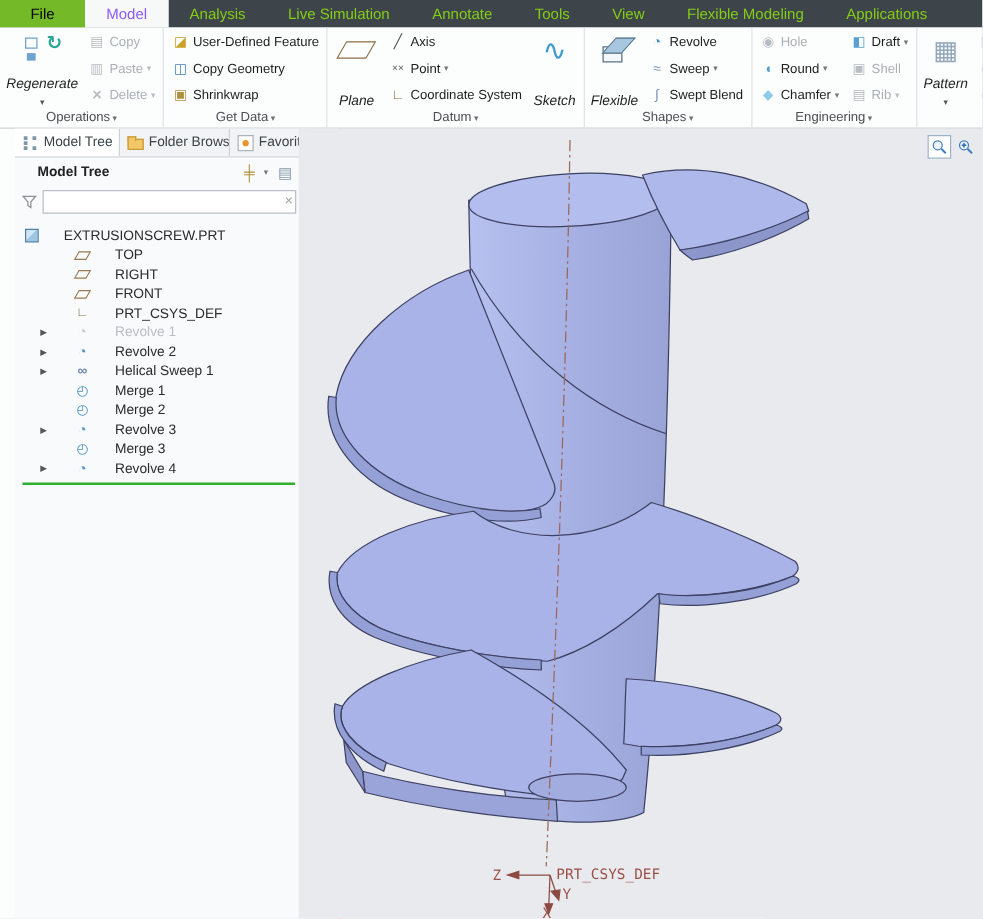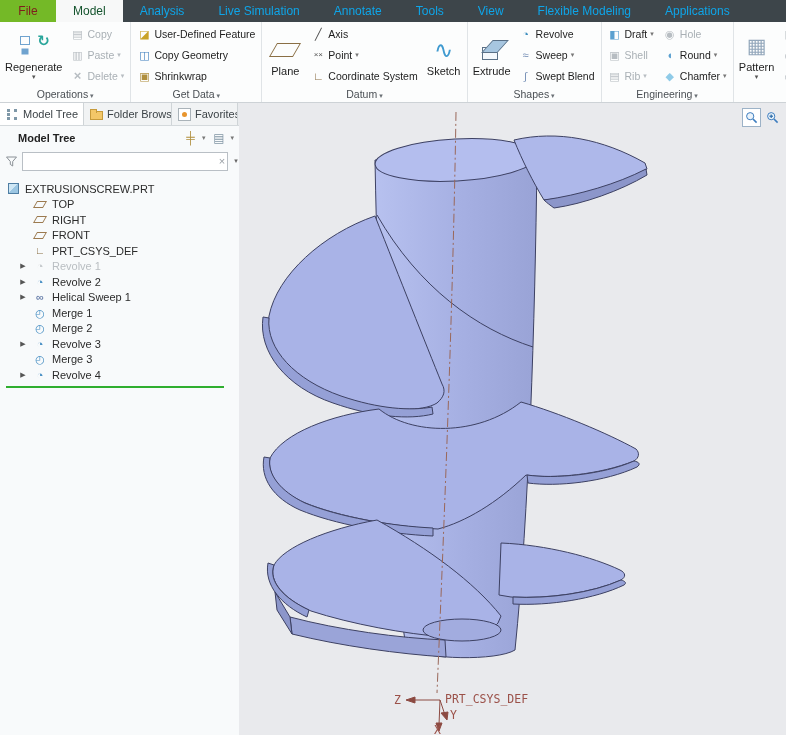--- a/index.html
+++ b/index.html
@@ -2,33 +2,33 @@
 <html><head>
 <meta charset="utf-8">
 <style>
   html,body{margin:0;padding:0;background:#dfe2e5;}
   *{box-sizing:border-box;}
   .app{position:relative;width:786px;height:735px;overflow:hidden;
        font-family:"Liberation Sans","DejaVu Sans",sans-serif;background:#fcfdfd;}
 
   
   .tabbar{position:absolute;left:0;top:0;width:786px;height:22px;background:#3d454a;display:flex;align-items:stretch;}
-  .file-tab{width:56px;background:#74b927;color:#7f1d1d;font-size:12px;display:flex;align-items:center;justify-content:center;}
+  .file-tab{width:68px;background:#74b927;color:#000000;font-size:12px;display:flex;align-items:center;justify-content:center;}
   .tab-strip{display:flex;flex:1;}
-  .tab{padding:0 17px;color:#0ea5e9;font-size:12px;line-height:22px;white-space:nowrap;cursor:default;}
-  .tab.active{background:#f7f8f8;color:#14532d;}
+  .tab{padding:0 17px;color:#84cc16;font-size:12px;line-height:22px;white-space:nowrap;cursor:default;}
+  .tab.active{background:#f7f8f8;color:#8b5cf6;}
 
   
   .ribbon{position:absolute;left:0;top:22px;width:786px;height:81px;background:#fcfdfd;
           border-bottom:1px solid #cdd2d6;display:flex;align-items:stretch;}
   .rgroup{display:flex;flex-direction:column;border-right:1px solid #e0e4e7;padding:1px 2px 0 2px;flex:none;}
   .rgroup-content{display:flex;flex:1;align-items:stretch;gap:1px;}
   .rgroup-label{text-align:center;font-size:10.5px;color:#4a4f54;height:15px;line-height:14px;white-space:nowrap;padding:0 6px;}
   .gdrop{font-size:7px;color:#6a7075;}
-  .rbig{display:flex;flex-direction:column;align-items:center;justify-content:center;padding:2px 3px 0 3px;min-width:42px;}
+  .rbig{display:flex;flex-direction:column;align-items:center;justify-content:space-between;padding:2px 3px 0 3px;min-width:42px;font-style:italic;}
   .rbig-label{font-size:11px;color:#1e1e1e;white-space:nowrap;line-height:12px;}
   .bdrop{font-size:7px;color:#555;line-height:8px;}
   .rstack{display:flex;flex-direction:column;justify-content:space-around;padding:1px 2px;}
   .rsmall{display:flex;align-items:center;gap:3px;font-size:10.5px;color:#1e1e1e;white-space:nowrap;height:18px;padding:0 2px;}
   .rsmall.disabled{color:#a9b0b5;}
   .sdrop{font-size:7px;color:#777;}
   .rsmall.disabled .sdrop{color:#b7bdc2;}
 
   .ricon{width:14px;height:14px;display:inline-flex;align-items:center;justify-content:center;font-size:11px;line-height:14px;flex:none;}
   .ricon[data-icon=copy]::before{content:"▤";color:#b7bdc2;}
@@ -58,21 +58,21 @@
   .bicon[data-icon=regenerate]::before{content:"";position:absolute;left:3px;top:5px;width:8px;height:7px;
       border:1.5px solid #6fa3cf;box-shadow:0 11px 0 -1.5px #6fa3cf;}
   .bicon[data-icon=regenerate]::after{content:"↻";position:absolute;right:1px;top:2px;font-size:15px;line-height:15px;color:#2aa69b;font-weight:bold;}
   .bicon[data-icon=plane]::before{content:"";width:22px;height:12px;border:1.5px solid #8a6f45;transform:skewX(-30deg);}
   .bicon[data-icon=sketch]::before{content:"∿";font-size:23px;color:#3f9ad0;}
   .bicon[data-icon=extrude-big]::before{content:"";position:absolute;left:9px;top:12px;width:14px;height:11px;background:#f4f8fc;border:1px solid #5a7086;}
   .bicon[data-icon=extrude-big]::after{content:"";position:absolute;left:14px;top:5px;width:14px;height:11px;background:#a7c6e0;border:1px solid #5a7086;transform:skewX(-42deg);}
   .bicon[data-icon=pattern]::before{content:"▦";font-size:21px;color:#93a7bb;}
 
   
-  .navigator{position:absolute;left:0;top:103px;width:262px;bottom:0;background:#f8fafb;border-right:1px solid #fca5a5;}
+  .navigator{position:absolute;left:12px;top:103px;width:262px;bottom:0;background:#f8fafb;border-right:4px solid #fca5a5;}
   .nav-tabs{height:23px;display:flex;background:#e8ebed;border-bottom:1px solid #d4d9dc;}
   .nav-tab{display:flex;align-items:center;gap:4px;padding:0 6px;font-size:11px;color:#3c4347;
            background:#f1f3f4;border-right:1px solid #cfd4d7;overflow:hidden;flex:none;}
   .nav-tab span{white-space:nowrap;}
   .nav-tab.active{background:#ffffff;}
   .ntab-icon{width:13px;height:12px;position:relative;flex:none;}
   [data-name=model-tree-tab-icon]::before{content:"";position:absolute;left:1px;top:1px;width:3px;height:3px;background:#7f98a8;
       box-shadow:0 4px 0 #7f98a8,0 8px 0 #7f98a8,7px 8px 0 #7f98a8,7px 0 0 #7f98a8;}
   [data-name=folder-icon]::before{content:"";position:absolute;left:0;top:3px;width:11px;height:7px;background:#f3c768;border:1px solid #c79b3b;}
   [data-name=folder-icon]::after{content:"";position:absolute;left:0;top:1px;width:5px;height:3px;background:#f3c768;border:1px solid #c79b3b;border-bottom:none;}
@@ -88,21 +88,21 @@
   .hdrop{font-size:7px;color:#777;margin-left:-2px;}
 
   .nav-filter{height:24px;display:flex;align-items:center;padding:0 5px;gap:4px;}
   .filter-box{position:relative;flex:1;height:19px;}
   .filter-box input{width:100%;height:19px;border:1px solid #b9bfc5;background:#fff;font-size:11px;padding:0 16px 0 4px;outline:none;}
   .filter-clear{position:absolute;right:3px;top:2px;font-size:11px;color:#9aa0a6;line-height:14px;}
   .filter-drop{font-size:7px;color:#666;padding:2px;}
   .filter-add{font-size:14px;color:#8a9096;font-weight:bold;line-height:14px;padding:0 2px;}
 
   .tree{padding:8px 0 0 6px;font-size:11px;color:#2b2b2b;}
-  .trow{display:flex;align-items:center;height:15.5px;gap:5px;}
+  .trow{display:flex;align-items:center;height:15.5px;gap:19px;}
   .trow.child{padding-left:12px;}
   .trow.dimmed{color:#b9bec2;}
   .exp{width:10px;font-size:7px;color:#555;text-align:center;flex:none;}
   .ticon{width:14px;height:12px;display:inline-flex;align-items:center;justify-content:center;font-size:11px;line-height:12px;flex:none;}
   [data-ticon=part]::before{content:"";width:9px;height:9px;background:linear-gradient(135deg,#cfe7f5 0 45%,#9cc6e2 45%);border:1px solid #4f7ea3;}
   [data-ticon=datum-plane]::before{content:"";width:8px;height:5px;border:1px solid #9c7a4f;transform:skewX(-30deg);}
   [data-ticon=csys]::before{content:"∟";color:#8a6f45;font-weight:bold;font-size:10px;}
   [data-ticon=revolve]::before{content:"◔";color:#4a90c4;}
   [data-ticon=helical-sweep]::before{content:"∞";color:#6d83ad;font-weight:bold;}
   [data-ticon=merge]::before{content:"◴";color:#4a90c4;}
@@ -206,21 +206,21 @@
             <span class="bicon" data-name="sketch-icon" data-icon="sketch"></span>
             <span class="rbig-label" data-name="sketch-label">Sketch</span>
           </div>
         </div>
         <div class="rgroup-label" data-name="group-label-datum"><span>Datum</span><span class="gdrop" data-name="group-dropdown-icon"> ▾</span></div>
       </div>
       <div class="rgroup" data-name="ribbon-group-shapes">
         <div class="rgroup-content">
           <div class="rbig" data-name="extrude-button">
             <span class="bicon" data-name="extrude-big-icon" data-icon="extrude-big"></span>
-            <span class="rbig-label" data-name="extrude-label">Extrude</span>
+            <span class="rbig-label" data-name="extrude-label">Flexible</span>
           </div>
           <div class="rstack">
             <div class="rsmall" data-name="revolve-button">
               <span class="ricon" data-name="revolve-icon" data-icon="revolve"></span>
               <span class="rsmall-label" data-name="revolve-label">Revolve</span>
             </div>
             <div class="rsmall" data-name="sweep-button">
               <span class="ricon" data-name="sweep-icon" data-icon="sweep"></span>
               <span class="rsmall-label" data-name="sweep-label">Sweep</span>
               <span class="sdrop" data-name="dropdown-arrow-icon">▾</span>
@@ -229,48 +229,48 @@
               <span class="ricon" data-name="swept-blend-icon" data-icon="swept-blend"></span>
               <span class="rsmall-label" data-name="swept-blend-label">Swept Blend</span>
             </div>
           </div>
         </div>
         <div class="rgroup-label" data-name="group-label-shapes"><span>Shapes</span><span class="gdrop" data-name="group-dropdown-icon"> ▾</span></div>
       </div>
       <div class="rgroup" data-name="ribbon-group-engineering">
         <div class="rgroup-content">
           <div class="rstack">
+            <div class="rsmall disabled" data-name="hole-button">
+              <span class="ricon" data-name="hole-icon" data-icon="hole"></span>
+              <span class="rsmall-label" data-name="hole-label">Hole</span>
+            </div>
+            <div class="rsmall" data-name="round-button">
+              <span class="ricon" data-name="round-icon" data-icon="round"></span>
+              <span class="rsmall-label" data-name="round-label">Round</span>
+              <span class="sdrop" data-name="dropdown-arrow-icon">▾</span>
+            </div>
+            <div class="rsmall" data-name="chamfer-button">
+              <span class="ricon" data-name="chamfer-icon" data-icon="chamfer"></span>
+              <span class="rsmall-label" data-name="chamfer-label">Chamfer</span>
+              <span class="sdrop" data-name="dropdown-arrow-icon">▾</span>
+            </div>
+          </div>
+          <div class="rstack">
             <div class="rsmall" data-name="draft-button">
               <span class="ricon" data-name="draft-icon" data-icon="draft"></span>
               <span class="rsmall-label" data-name="draft-label">Draft</span>
               <span class="sdrop" data-name="dropdown-arrow-icon">▾</span>
             </div>
             <div class="rsmall disabled" data-name="shell-button">
               <span class="ricon" data-name="shell-icon" data-icon="shell"></span>
               <span class="rsmall-label" data-name="shell-label">Shell</span>
             </div>
             <div class="rsmall disabled" data-name="rib-button">
               <span class="ricon" data-name="rib-icon" data-icon="rib"></span>
               <span class="rsmall-label" data-name="rib-label">Rib</span>
-              <span class="sdrop" data-name="dropdown-arrow-icon">▾</span>
-            </div>
-          </div>
-          <div class="rstack">
-            <div class="rsmall disabled" data-name="hole-button">
-              <span class="ricon" data-name="hole-icon" data-icon="hole"></span>
-              <span class="rsmall-label" data-name="hole-label">Hole</span>
-            </div>
-            <div class="rsmall" data-name="round-button">
-              <span class="ricon" data-name="round-icon" data-icon="round"></span>
-              <span class="rsmall-label" data-name="round-label">Round</span>
-              <span class="sdrop" data-name="dropdown-arrow-icon">▾</span>
-            </div>
-            <div class="rsmall" data-name="chamfer-button">
-              <span class="ricon" data-name="chamfer-icon" data-icon="chamfer"></span>
-              <span class="rsmall-label" data-name="chamfer-label">Chamfer</span>
               <span class="sdrop" data-name="dropdown-arrow-icon">▾</span>
             </div>
           </div>
         </div>
         <div class="rgroup-label" data-name="group-label-engineering"><span>Engineering</span><span class="gdrop" data-name="group-dropdown-icon"> ▾</span></div>
       </div>
       <div class="rgroup" data-name="ribbon-group-editing">
         <div class="rgroup-content">
           <div class="rbig" data-name="pattern-button">
             <span class="bicon" data-name="pattern-icon" data-icon="pattern"></span>

